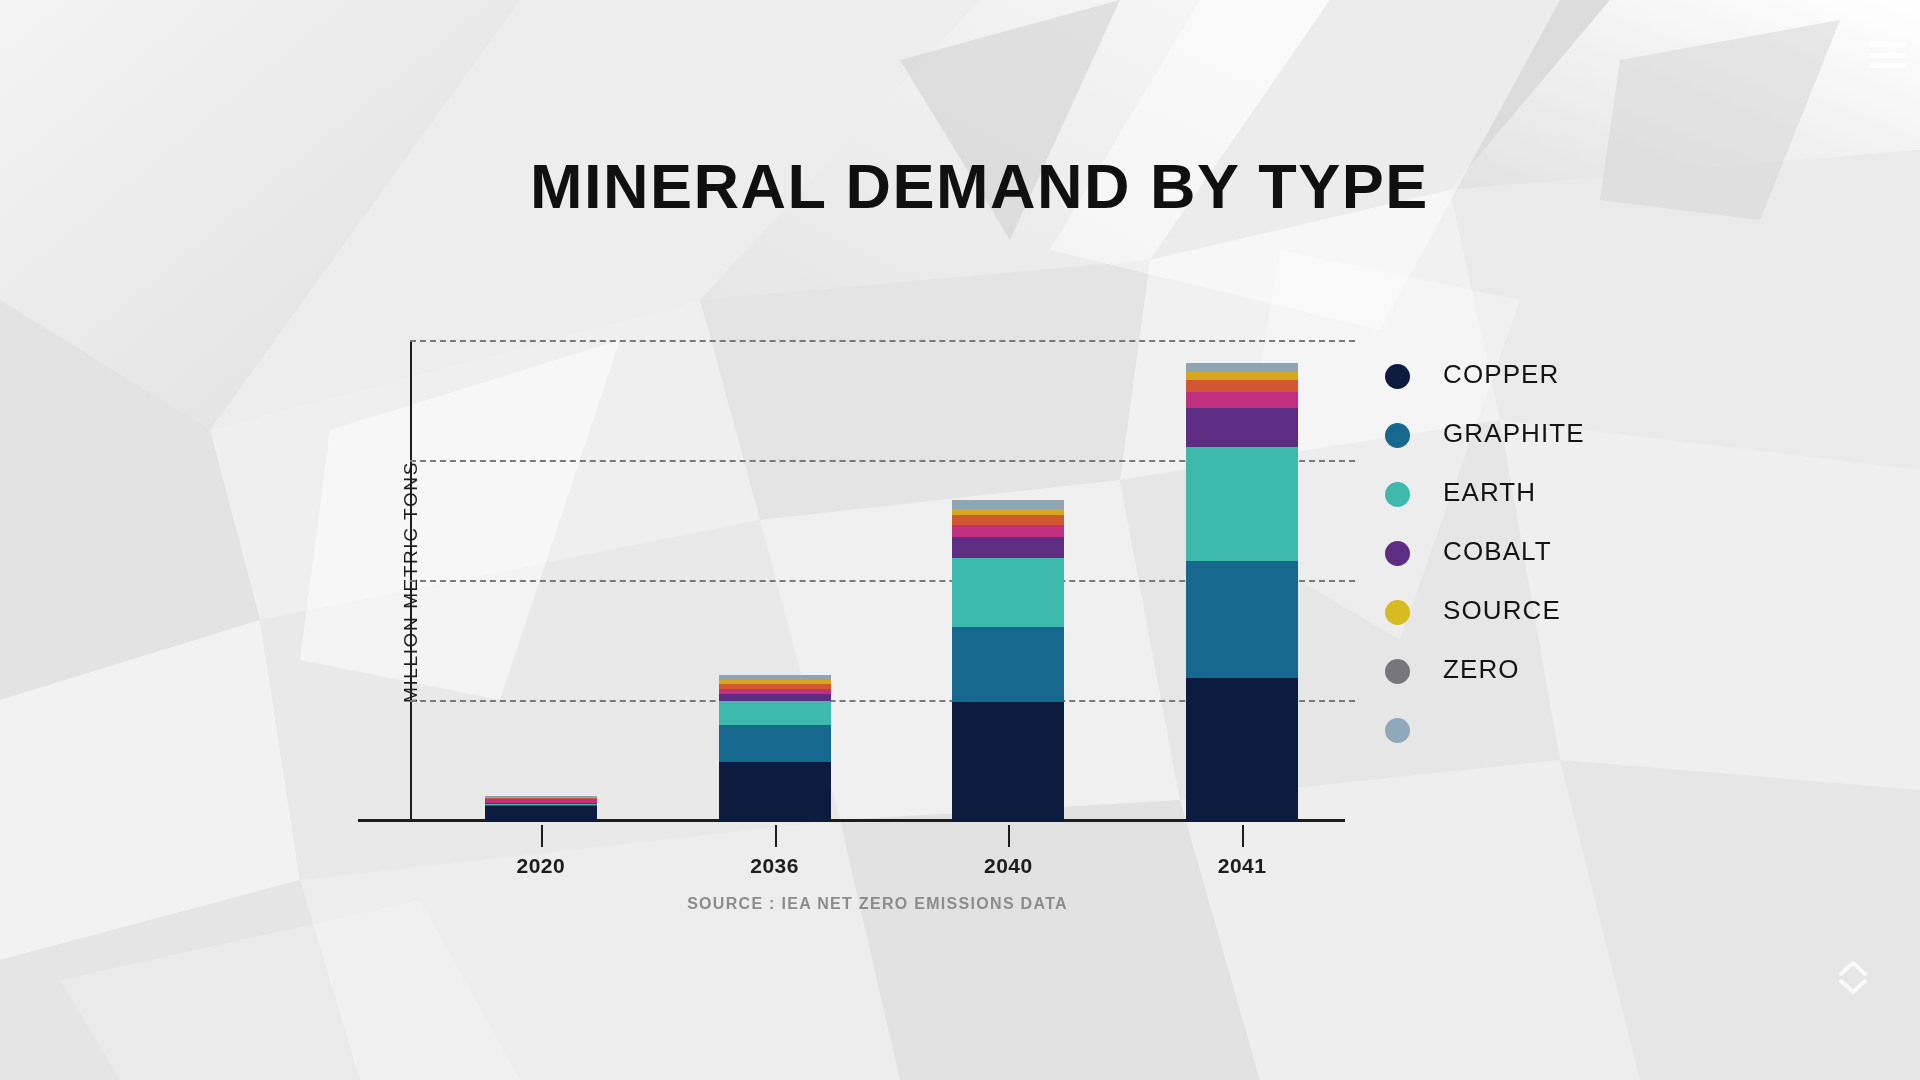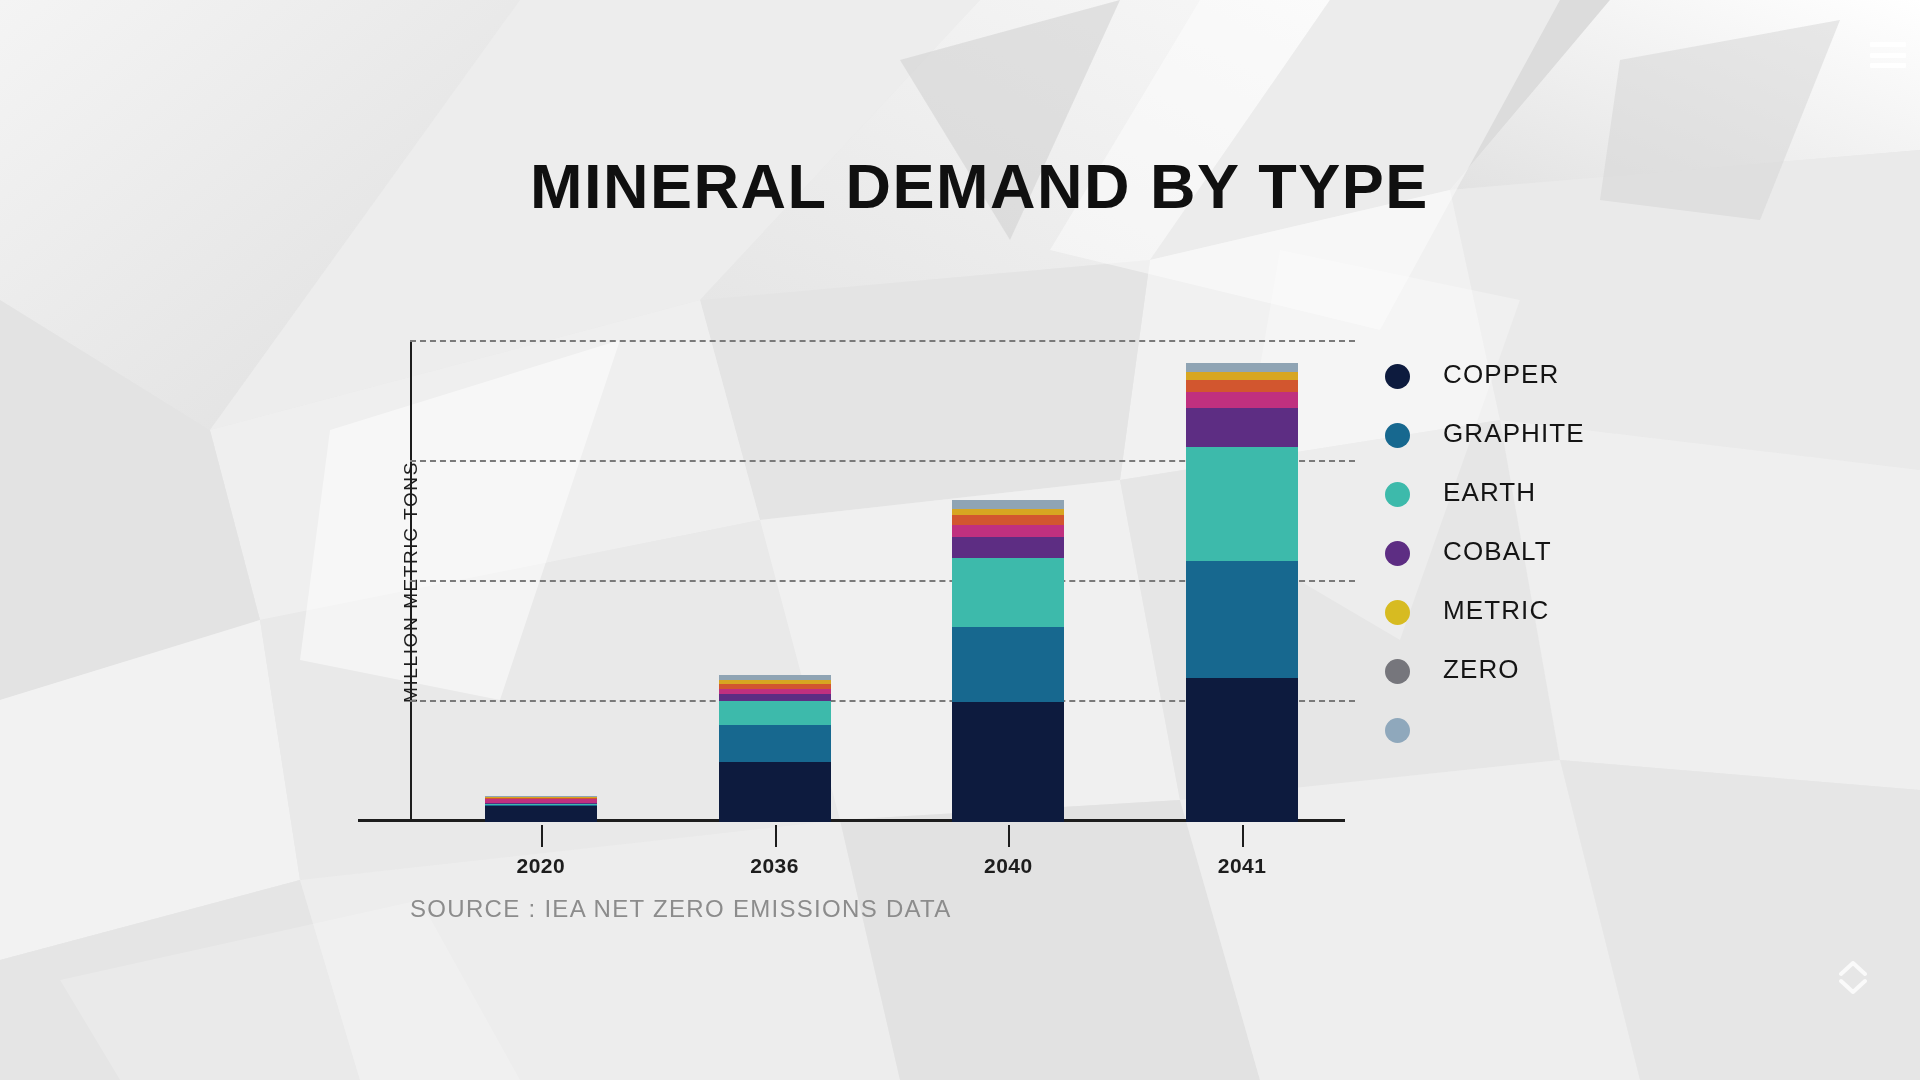--- a/index.html
+++ b/index.html
@@ -98,24 +98,25 @@
     letter-spacing:0.5px;
     white-space:nowrap;
     font-weight:bold;
   }
 
   #source-note {
     position:absolute;
     left:410px;
     width:935px;
     top:895px;
-    text-align:left;
-    font-size:24px;
+    text-align:center;
+    font-size:16px;
     letter-spacing:1.3px;
     color:#8c8c8c;
+    font-weight:bold;
   }
 
   
   #legend {
     position:absolute;
     left:1385px;
     top:332px;
     width:420px;
     margin-top:29px;
   }
@@ -295,21 +296,21 @@
       <div class="legend-item">
         <div class="legend-swatch" style="background: rgb(61, 186, 171);"></div>
         <div class="legend-label">EARTH</div>
       </div>
       <div class="legend-item">
         <div class="legend-swatch" style="background: rgb(93, 45, 131);"></div>
         <div class="legend-label">COBALT</div>
       </div>
       <div class="legend-item">
         <div class="legend-swatch" style="background: rgb(215, 187, 33);"></div>
-        <div class="legend-label">METRIC</div>
+        <div class="legend-label">SOURCE</div>
       </div>
       <div class="legend-item">
         <div class="legend-swatch" style="background: rgb(118, 118, 124);"></div>
         <div class="legend-label">ZERO</div>
       </div>
       <div class="legend-item">
         <div class="legend-swatch" style="background: rgb(143, 168, 188);"></div>
       </div>
     </div>
 </div>

